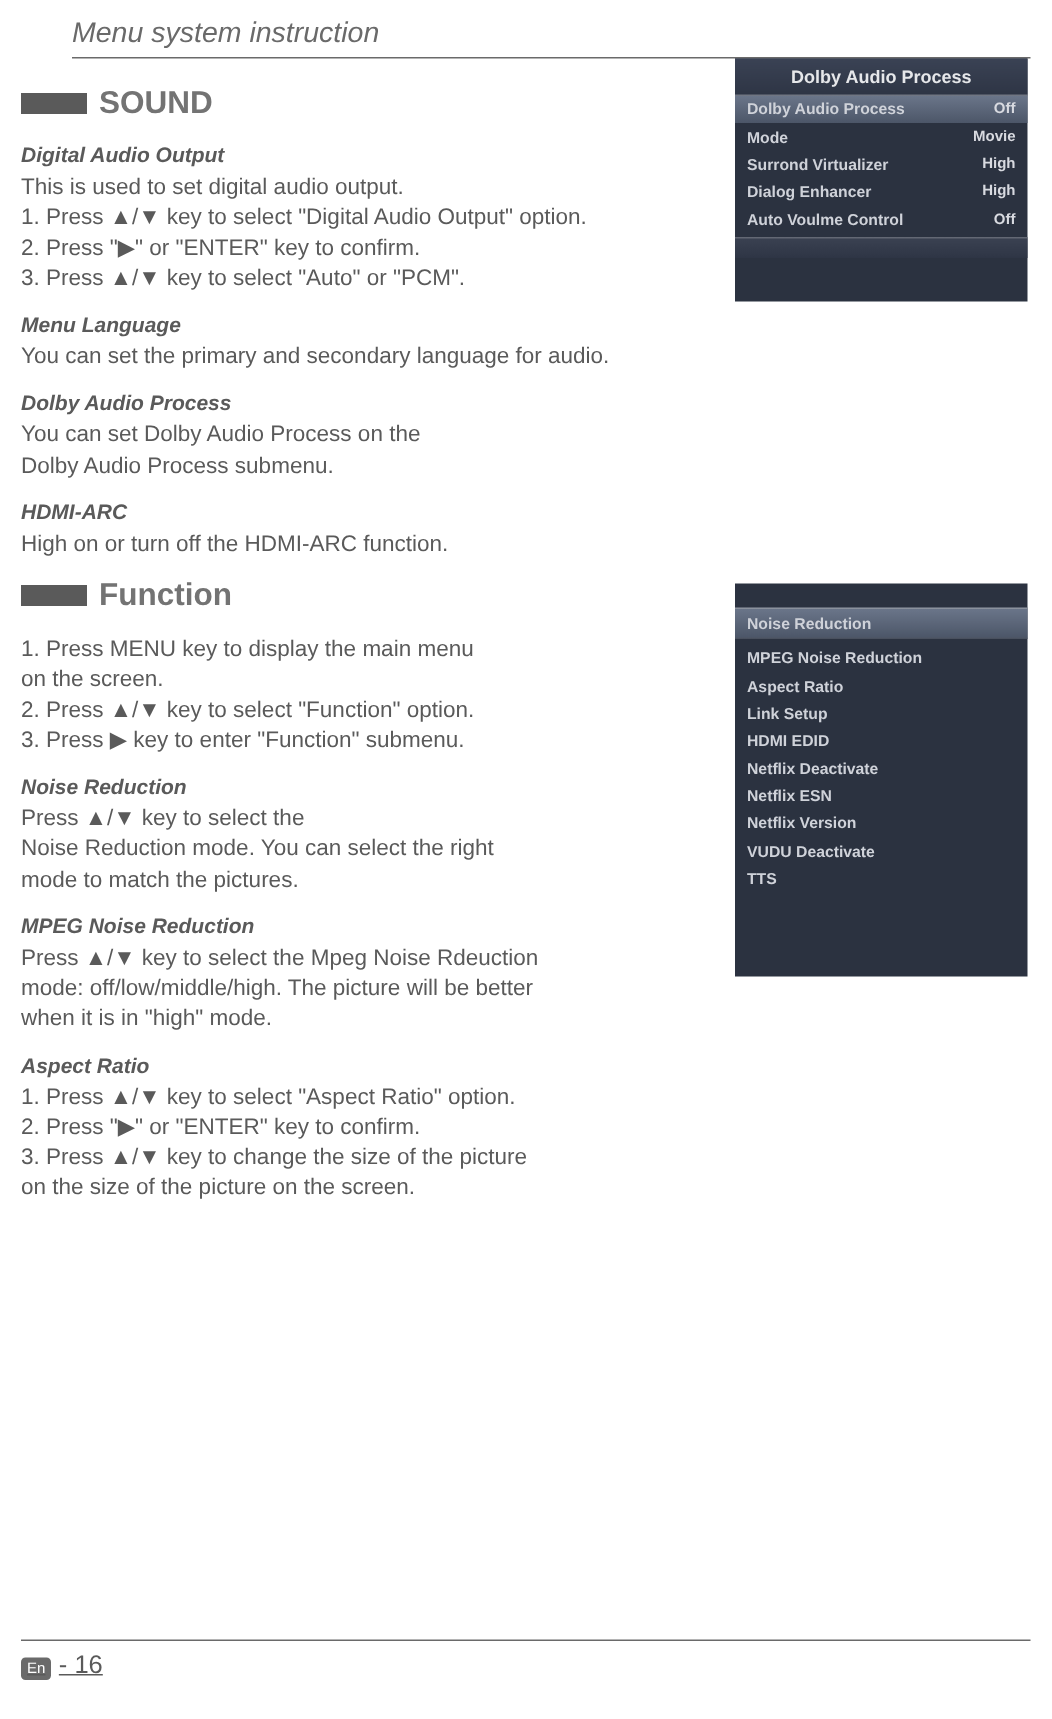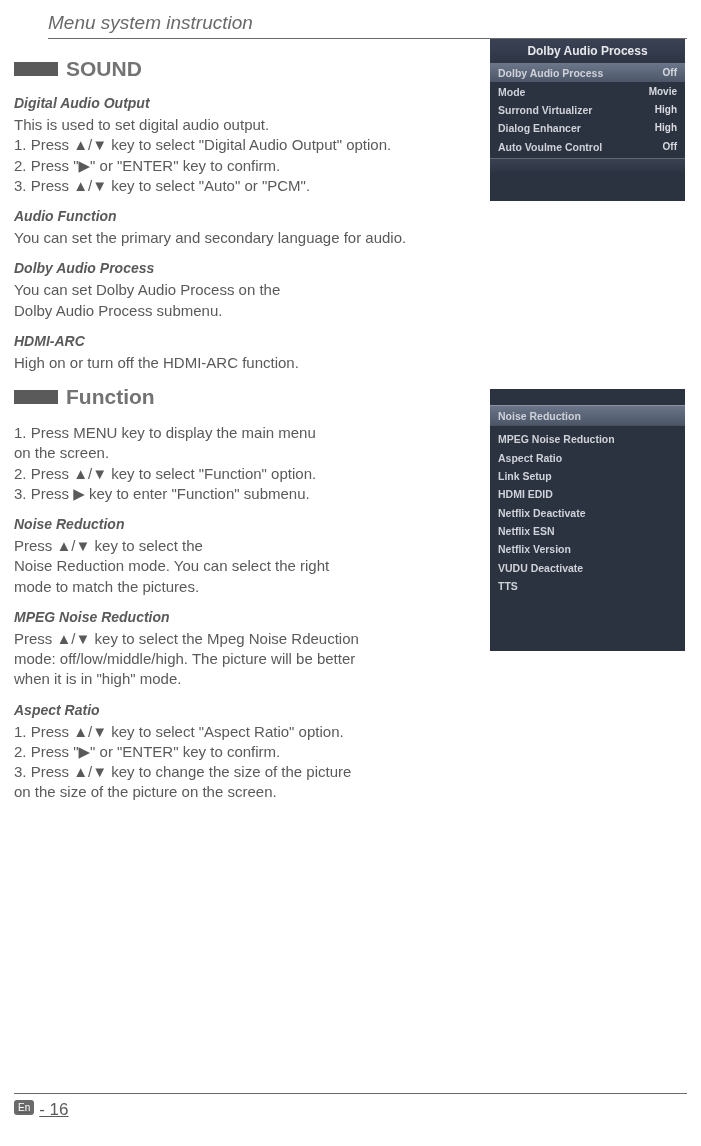--- a/index.html
+++ b/index.html
@@ -136,21 +136,21 @@
     left: 14px;
     right: 14px;
   }
   .footer hr {
     border: none;
     border-top: 1.5px solid #6a6a6a;
     margin-bottom: 6px;
   }
   .footer .pg {
     display: flex;
-    align-items: flex-start;
+    align-items: flex-end;
     font-size: 17px;
     color: #5a5a5a;
     text-decoration: underline;
   }
   .en-badge {
     background: #6a6a6a;
     color: #fff;
     font-size: 10px;
     border-radius: 3px;
     padding: 2px 4px;
@@ -172,21 +172,21 @@
     <div class="section-title">SOUND</div>
   </div>
 
   <div class="left-col">
     <div class="subhead">Digital Audio Output</div>
     <div class="body-text" style="white-space:pre-line">This is used to  set  digital  audio  output.
 1. Press ▲/▼ key to select "Digital  Audio  Output" option.
 2. Press "▶" or "ENTER" key to confirm.
 3. Press ▲/▼ key to select  "Auto" or "PCM".</div>
 
-    <div class="subhead">Audio Function</div>
+    <div class="subhead">Menu Language</div>
     <div class="body-text">You can set the primary and secondary language for audio.</div>
 
     <div class="subhead">Dolby Audio Process</div>
     <div class="body-text" style="white-space:pre-line">You  can  set  Dolby Audio Process  on  the
 Dolby Audio Process submenu.</div>
 
     <div class="subhead">HDMI-ARC</div>
     <div class="body-text">High on or turn off the HDMI-ARC function.</div>
   </div>
 

